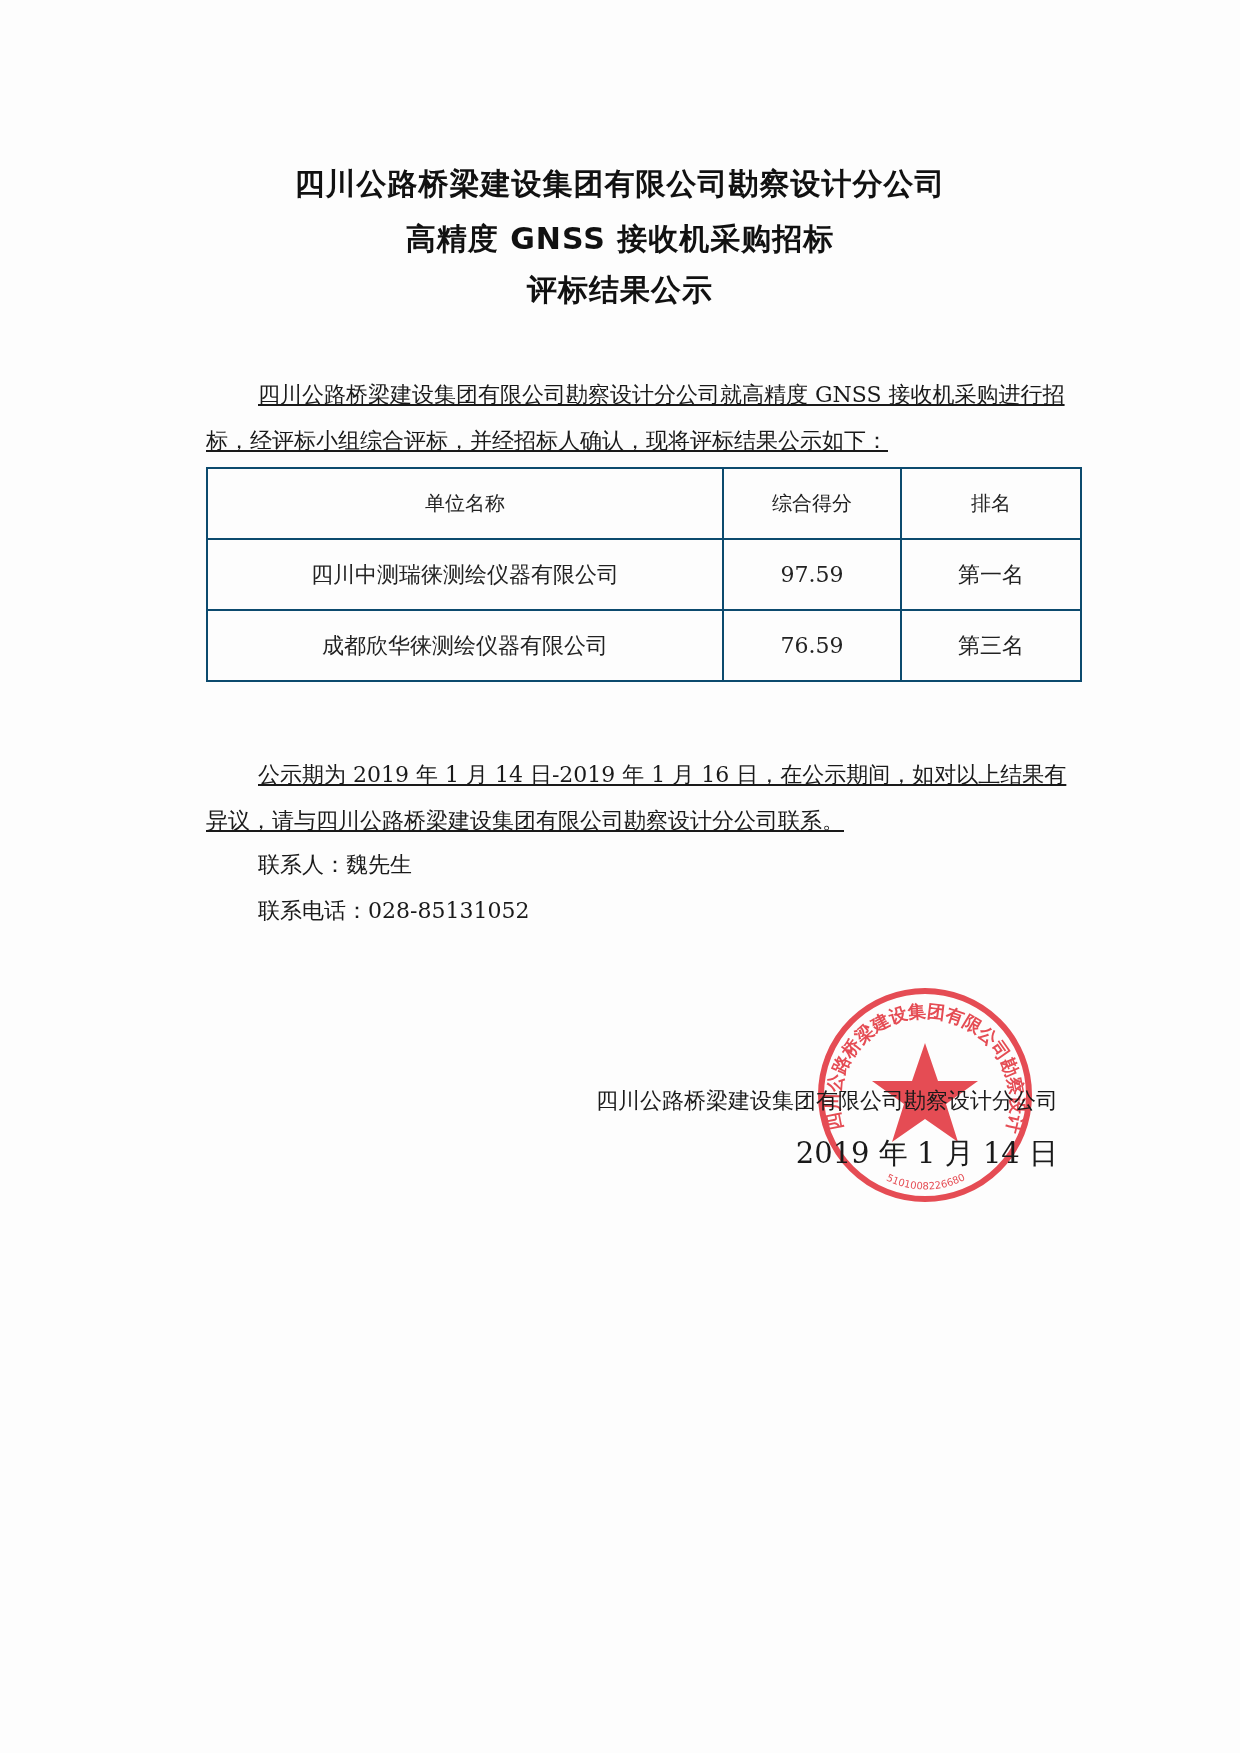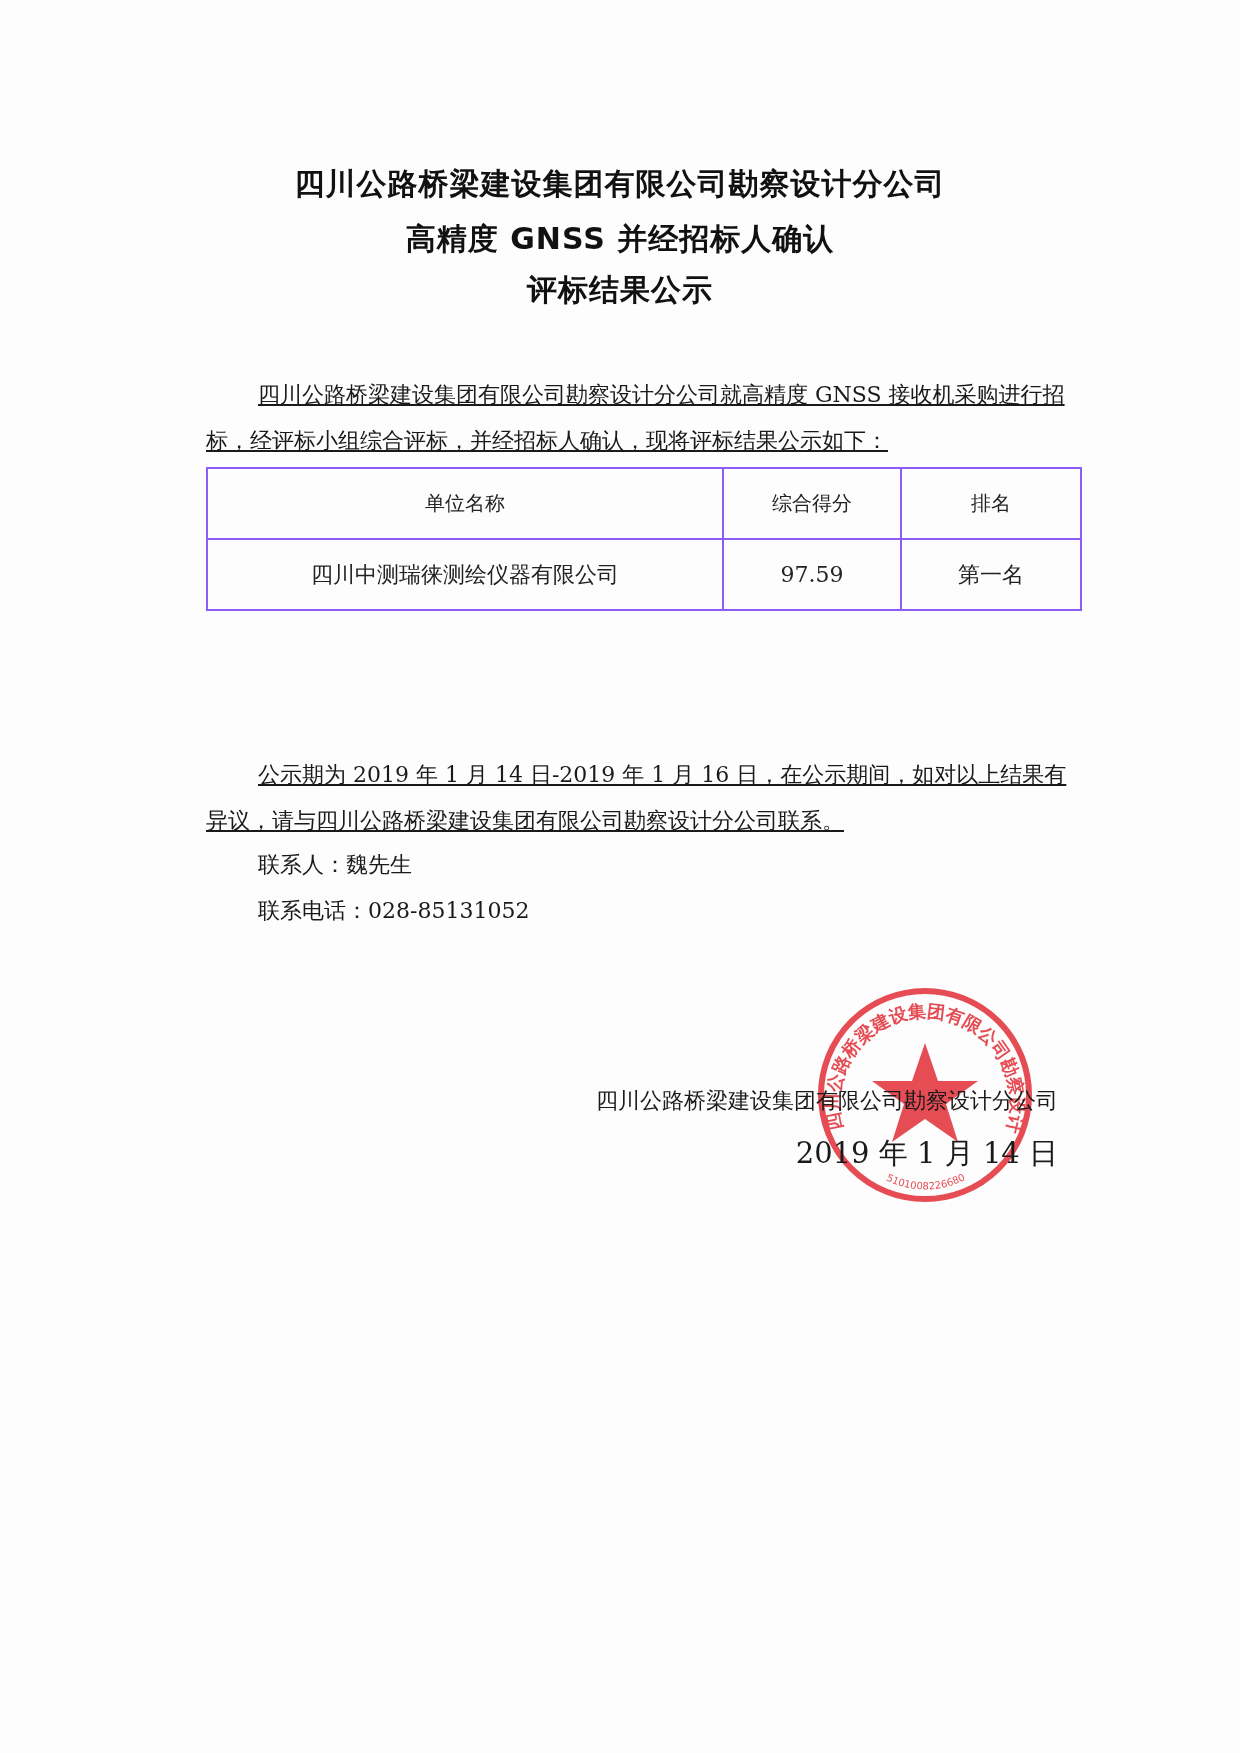--- a/index.html
+++ b/index.html
@@ -25,57 +25,62 @@
   .p1 { top: 372px; }
   .p2 { top: 720px; margin-top: 32px; }
   .line { position: absolute; left: 258px; font-size: 22px; }
   .contact { top: 850px; font-family: Liberation Mono, monospace; }
   .phone { top: 896px; }
   table.results {
     position: absolute; left: 206px; top: 467px; width: 862px;
     border-collapse: collapse; table-layout: fixed;
   }
   table.results td, table.results th {
-    border: 2px solid #8b5cf6; text-align: center; vertical-align: middle;
+    border: 2px solid #0c4a6e; text-align: center; vertical-align: middle;
     font-weight: normal; color: #222;
   }
   table.results th { height: 67px; font-size: 20px; }
   table.results td { height: 67px; font-size: 22px; }
   .col-name { width: 512px; }
   .col-score { width: 174px; }
   .col-rank { width: 176px; border-radius: 11px; }
   .sign-org { position: absolute; right: 182px; top: 1086px; font-size: 22px; }
   .sign-date { position: absolute; right: 182px; top: 1134px; font-size: 29px; }
   .seal {
     position: absolute; left: 815px; top: 985px; width: 220px; height: 220px;
     opacity: 0.82; pointer-events: none;
   }
 </style>
 </head>
 <body>
 
 <div class="title t1">四川公路桥梁建设集团有限公司勘察设计分公司</div>
-<div class="title t2">高精度 GNSS 并经招标人确认</div>
+<div class="title t2">高精度 GNSS 接收机采购招标</div>
 <div class="title t3">评标结果公示</div>
 
 <div class="para indent p1">四川公路桥梁建设集团有限公司勘察设计分公司就高精度 GNSS 接收机采购进行招标，经评标小组综合评标，并经招标人确认，现将评标结果公示如下：</div>
 
 <table class="results">
   <thead>
     <tr>
       <th class="col-name">单位名称</th>
       <th class="col-score">综合得分</th>
       <th class="col-rank">排名</th>
     </tr>
   </thead>
   <tbody>
     <tr>
       <td>四川中测瑞徕测绘仪器有限公司</td>
       <td>97.59</td>
       <td>第一名</td>
+    </tr>
+    <tr>
+      <td>成都欣华徕测绘仪器有限公司</td>
+      <td>76.59</td>
+      <td>第三名</td>
     </tr>
   </tbody>
 </table>
 
 <div class="para indent p2">公示期为 2019 年 1 月 14 日-2019 年 1 月 16 日，在公示期间，如对以上结果有异议，请与四川公路桥梁建设集团有限公司勘察设计分公司联系。</div>
 
 <div class="line contact">联系人：魏先生</div>
 <div class="line phone">联系电话：028-85131052</div>
 
 <svg class="seal" viewBox="0 0 220 220">

